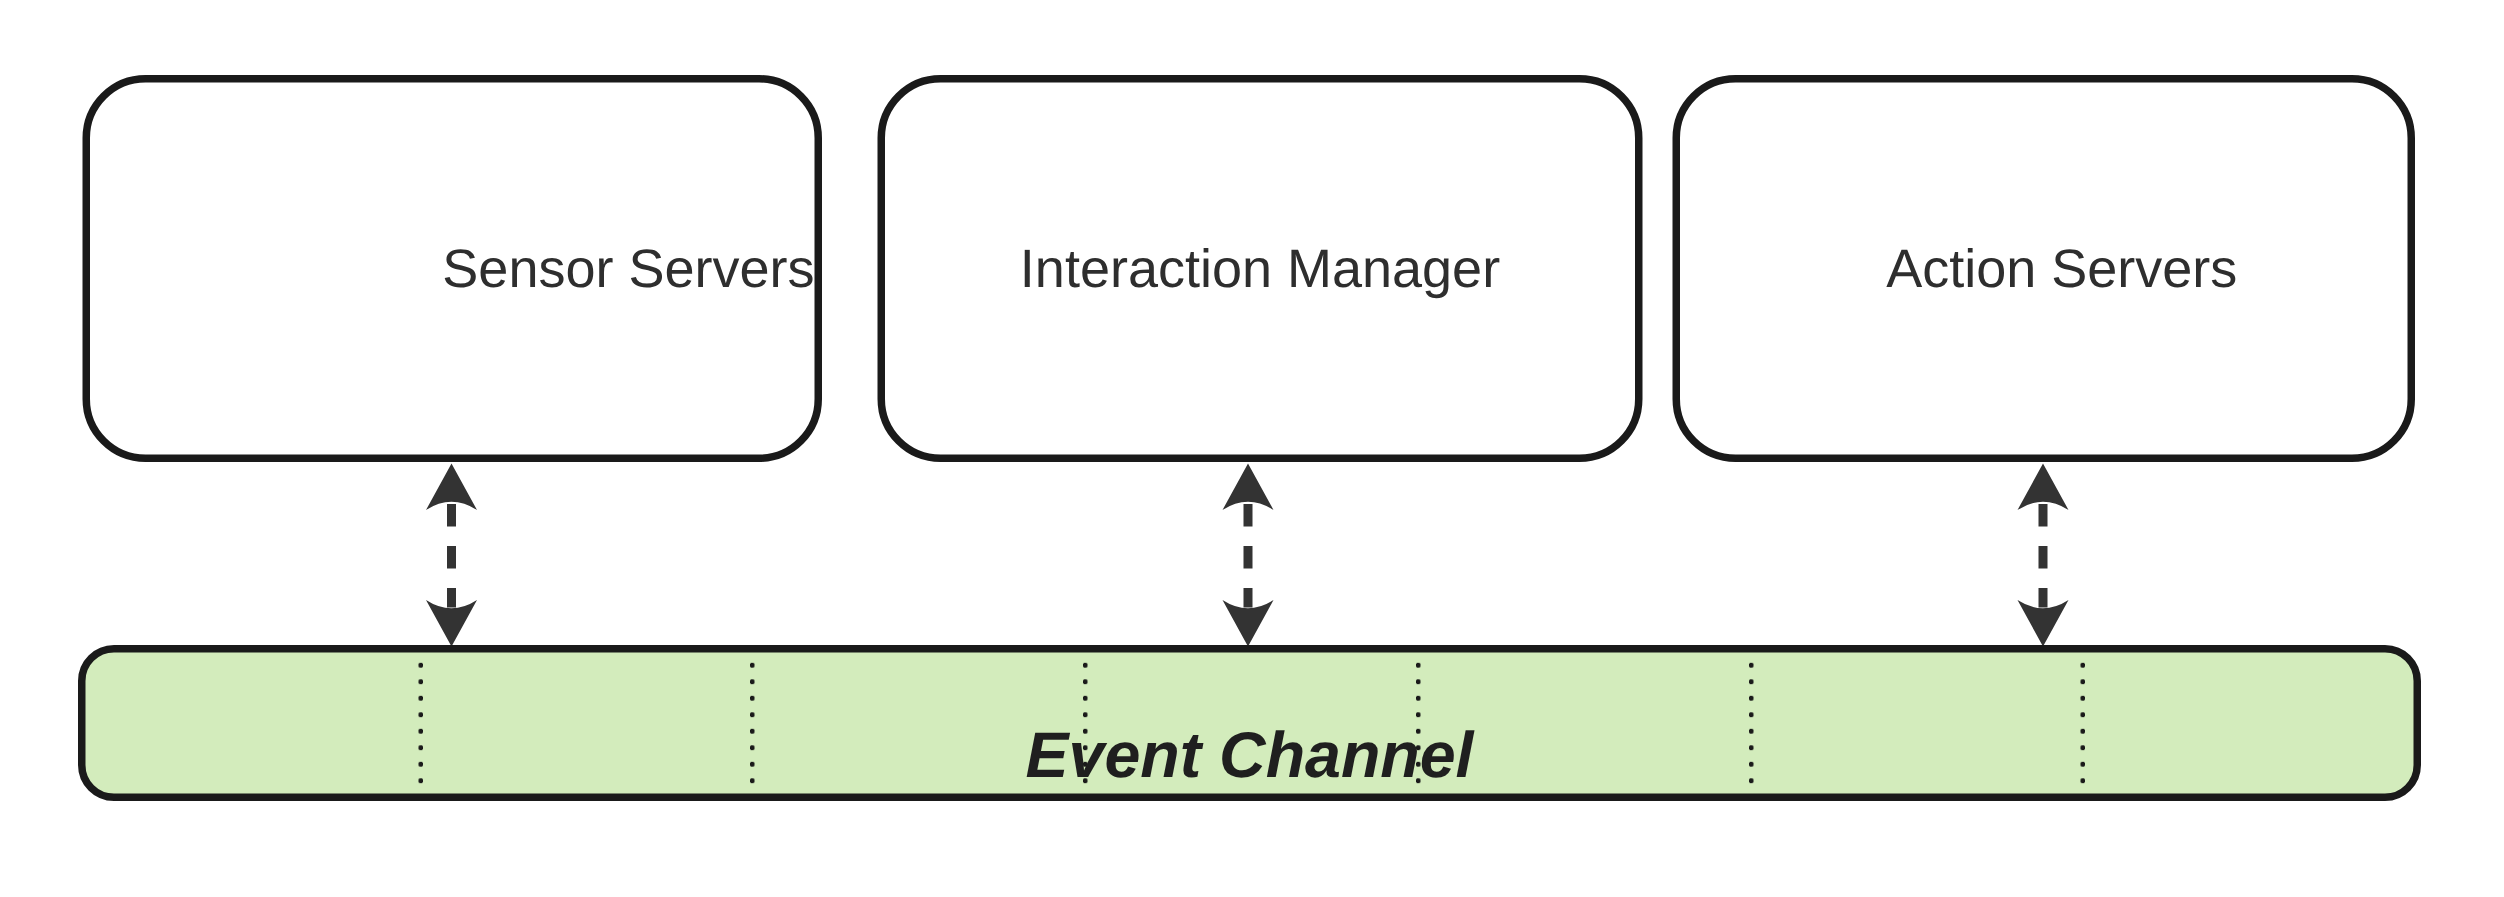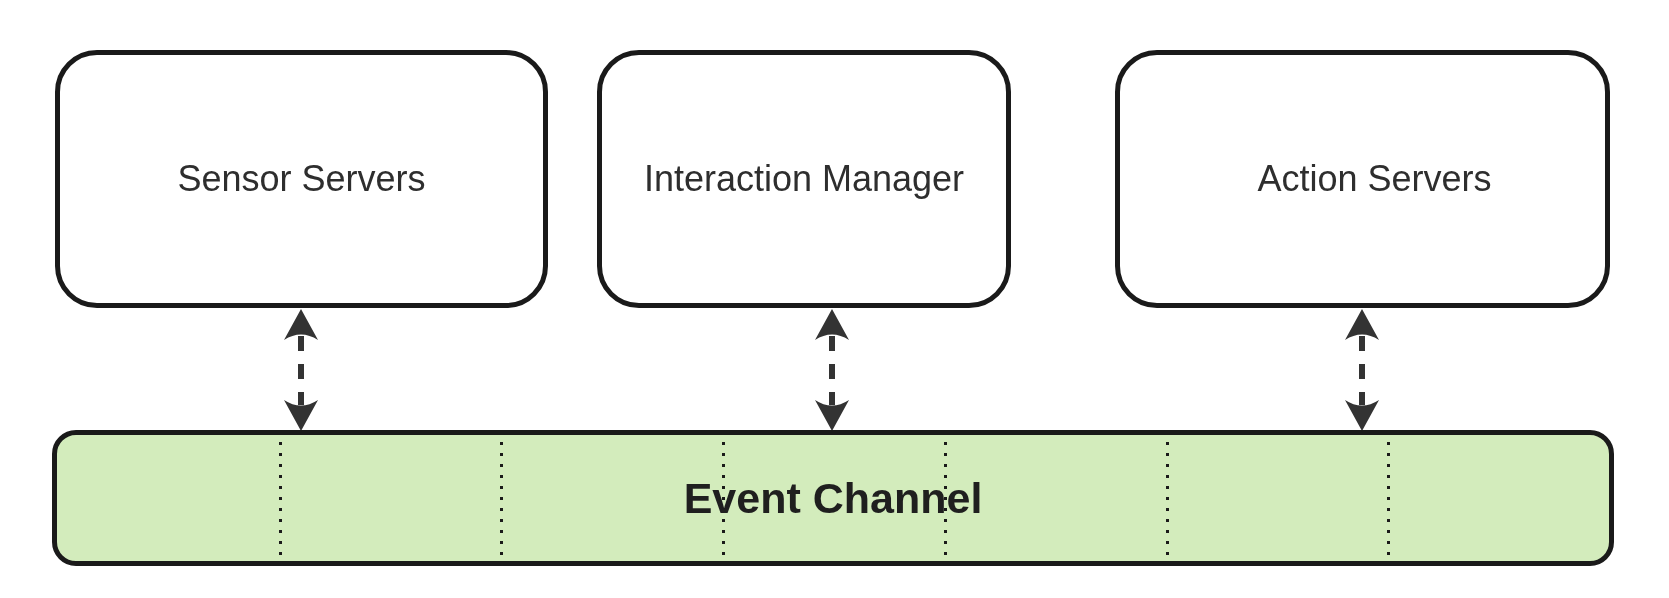--- a/index.html
+++ b/index.html
@@ -35,48 +35,49 @@
     align-items: center;
     justify-content: center;
     text-align: center;
   }
   .node .label-line {
     font-size: 36px;
     line-height: 48px;
     color: var(--text);
     white-space: nowrap;
   }
-  .node-sensor  { left: 55px;   width: 493px; }
-  .node-manager { left: 585px;  width: 414px; margin-left: 12px; }
+  .node-sensor  { left: 55px;   width: 493px; align-items: flex-end; }
+  .node-manager { left: 585px;  width: 510px; }
   .node-action  { left: 1115px; width: 495px; padding-left: 24px; }
 
   .arrow {
     position: absolute;
     top: 308px;
     width: 40px;
     height: 124px;
   }
   .arrow-1 { left: 281px; }
   .arrow-2 { left: 812px; }
   .arrow-3 { left: 1342px; }
   .arrow path { fill: var(--arrow); stroke: none; }
   .arrow line { stroke: var(--arrow); stroke-width: 6; }
 
   .channel {
     position: absolute;
     left: 52px;
     top: 430px;
     width: 1562px;
-    height: 136px;
+    height: 104px;
     background: var(--channel-fill);
     border: 5px solid var(--border);
     border-radius: 24px;
     display: flex;
-    align-items: center;
+    align-items: flex-end;
     justify-content: center;
+    font-style: italic;
   }
   .channel-label {
     position: relative;
     z-index: 2;
     font-size: 43px;
     font-weight: 700;
     color: var(--channel-text);
     white-space: nowrap;
   }
   .dotline {

